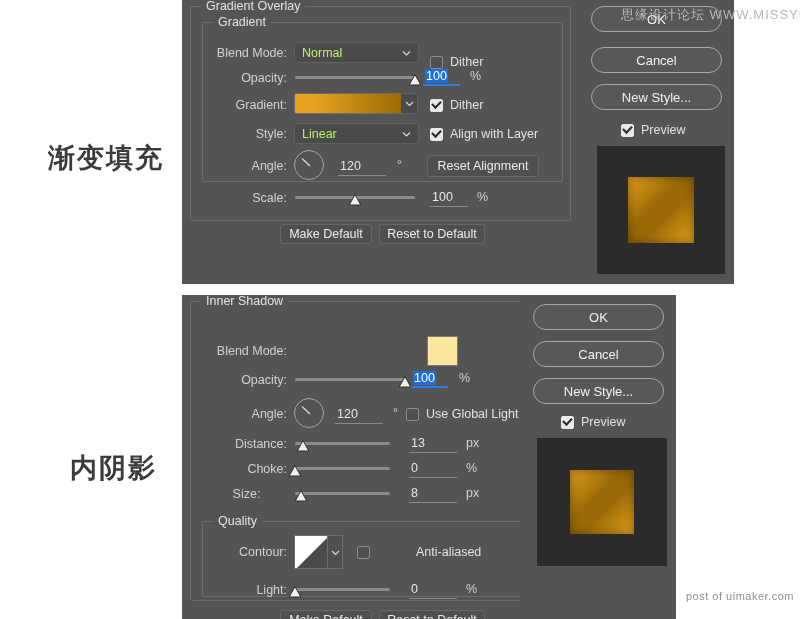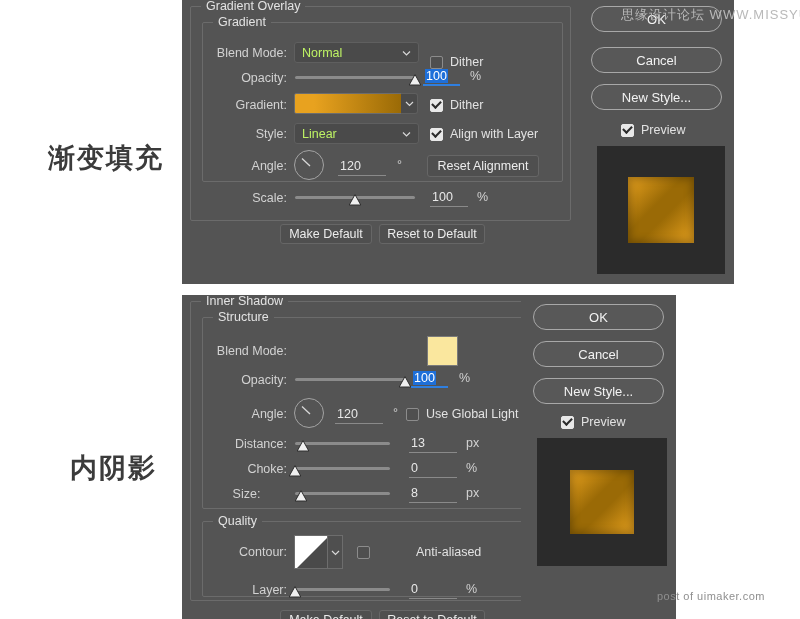--- a/index.html
+++ b/index.html
@@ -342,23 +342,20 @@
   </div>
 
   <div class="dialog" style="left:182px; top:295px; width:494px; height:324px;">
 
     <div class="dlg-body">
 
       <div class="group" style="left:8px; top:6px; width:381px; height:300px;">
         <span class="group-title">Inner Shadow</span>
       </div>
 
-      <div class="group" style="left:20px; top:22px; width:361px; height:192px;">
-        <span class="group-title">Structure</span>
-      </div>
 
       <div class="lbl" style="position:absolute; left:30px; top:49px; width:75px;">Blend Mode:</div>
       <div class="colorswatch" id="is-color" style="left: 245px; top: 41px; width: 31px; height: 30px; background: rgb(250, 231, 158);"></div>
 
       <div class="lbl" style="position:absolute; left:30px; top:78px; width:75px;">Opacity:</div>
       <div class="slider" style="position:absolute; left:113px; top:79px; width:110px;">
         <div class="track"></div>
         <div class="thumb" style="left:100%;">
           <svg width="13" height="12" viewBox="0 0 13 12">
               <path d="M6.5 0.5 L12.3 11 L0.7 11 Z" fill="#f0f0f0" stroke="#2e2e2e" stroke-width="1"></path>
@@ -441,21 +438,21 @@
       <div class="contour-arrow" style="left:146px; top:240px;">
         <svg width="9" height="9" viewBox="0 0 9 9">
             <path d="M1 3 L4.5 6.5 L8 3" stroke="#d8d8d8" stroke-width="1.2" fill="none"></path>
           </svg>
       </div>
       <div class="cbrow" style="left:175px; top:250px;gap:46px;">
         <span class="cbox"></span>
         <span class="cblabel">Anti-aliased</span>
       </div>
 
-      <div class="lbl" style="position:absolute; left:24px; top:288px; width:81px;">Layer:</div>
+      <div class="lbl" style="position:absolute; left:24px; top:288px; width:81px;">Light:</div>
       <div class="slider" style="position:absolute; left:113px; top:289px; width:95px;">
         <div class="track"></div>
         <div class="thumb" style="left:0%;">
           <svg width="13" height="12" viewBox="0 0 13 12">
               <path d="M6.5 0.5 L12.3 11 L0.7 11 Z" fill="#f0f0f0" stroke="#2e2e2e" stroke-width="1"></path>
             </svg>
         </div>
       </div>
       <div class="numfield" style="position:absolute; left:227px; top:286px; width:48px;">
         <span>0</span>
@@ -474,15 +471,15 @@
         <span class="cbox on"></span>
         <span class="cblabel">Preview</span>
       </div>
       <div class="prevbox" style="left:16px; top:143px; width:130px; height:128px;">
         <div class="prevsq" id="prev2" style="left: 33px; top: 32px; width: 64px; height: 64px; background: linear-gradient(135deg, rgb(232, 162, 31) 0%, rgb(154, 106, 6) 42%, rgb(154, 106, 6) 58%, rgb(232, 162, 31) 100%); box-shadow: rgba(0, 0, 0, 0.3) 0px 0px 9px 2px inset;"></div>
       </div>
     </div>
   </div>
 
   <div class="wm" style="left:621px; top:6px; color:#b9b9b9;">思缘设计论坛 WWW.MISSYUAN.COM</div>
-  <div class="wm" style="left:657px; top:590px; color:#8f8f8f; font-size:11px; letter-spacing:0.5px;">post of uimaker.com</div>
+  <div class="wm" style="left:686px; top:590px; color:#8f8f8f; font-size:11px; letter-spacing:0.5px;">post of uimaker.com</div>
 
 </div>
 
 </body></html>

